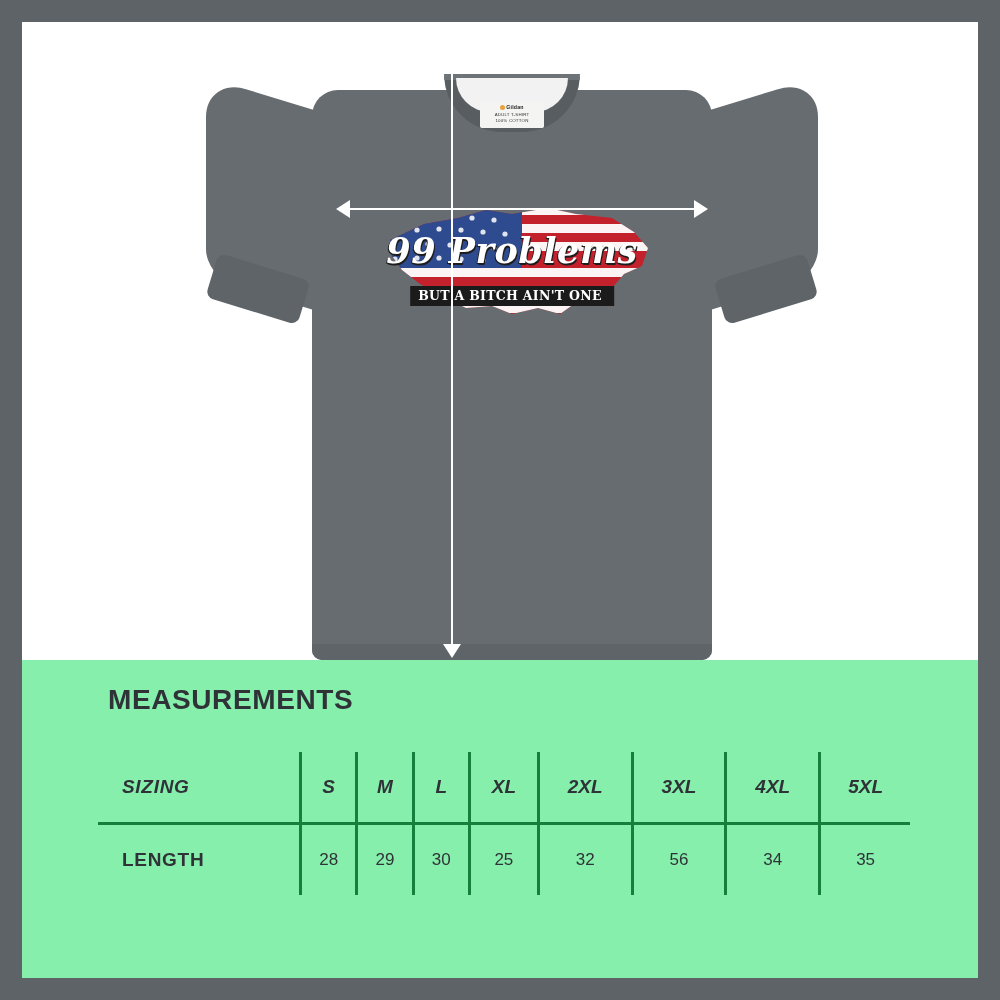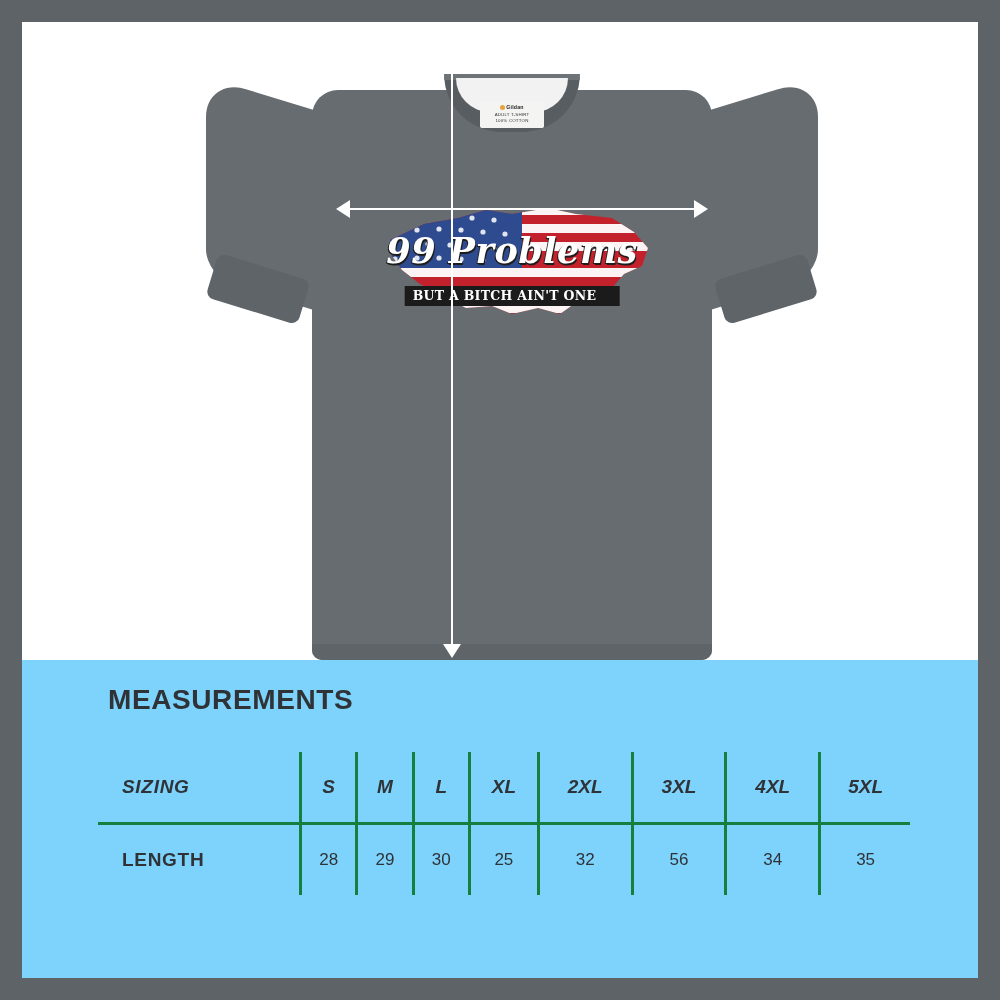--- a/index.html
+++ b/index.html
@@ -13,21 +13,21 @@
     font-family: "Liberation Sans", sans-serif;
     overflow: hidden;
   }
 
   .page {
     position: absolute;
     left: 22px;
     top: 22px;
     width: 956px;
     height: 956px;
-    background: #7dd3fc;
+    background: #86efac;
     box-sizing: border-box;
   }
 
   
   .photo-area {
     position: absolute;
     left: 0;
     top: 0;
     width: 956px;
     height: 638px;
@@ -189,21 +189,21 @@
     position: absolute;
     left: 50%;
     top: 98px;
     transform: translateX(-50%);
     background: #1b1b1b;
     color: #ffffff;
     font-family: "DejaVu Serif", serif;
     font-weight: bold;
     font-size: 12.5px;
     letter-spacing: 0.3px;
-    padding: 2px 23px 3px 8px;
+    padding: 2px 12px 3px 8px;
     white-space: nowrap;
   }
 
   
   .arrow-v {
     position: absolute;
     left: 429px;
     top: 48px;
     width: 2px;
     height: 576px;

